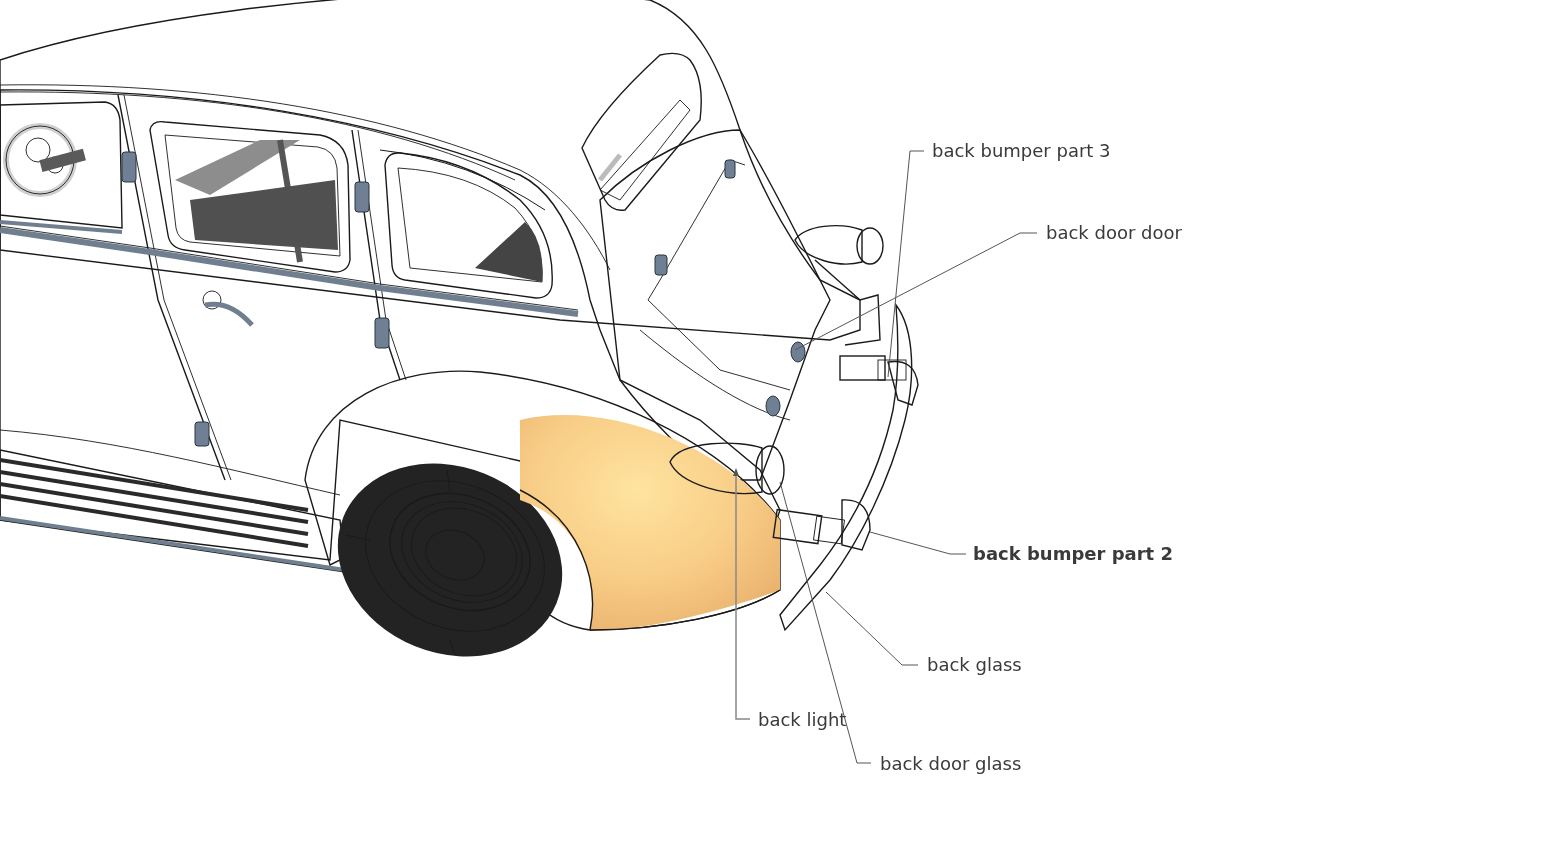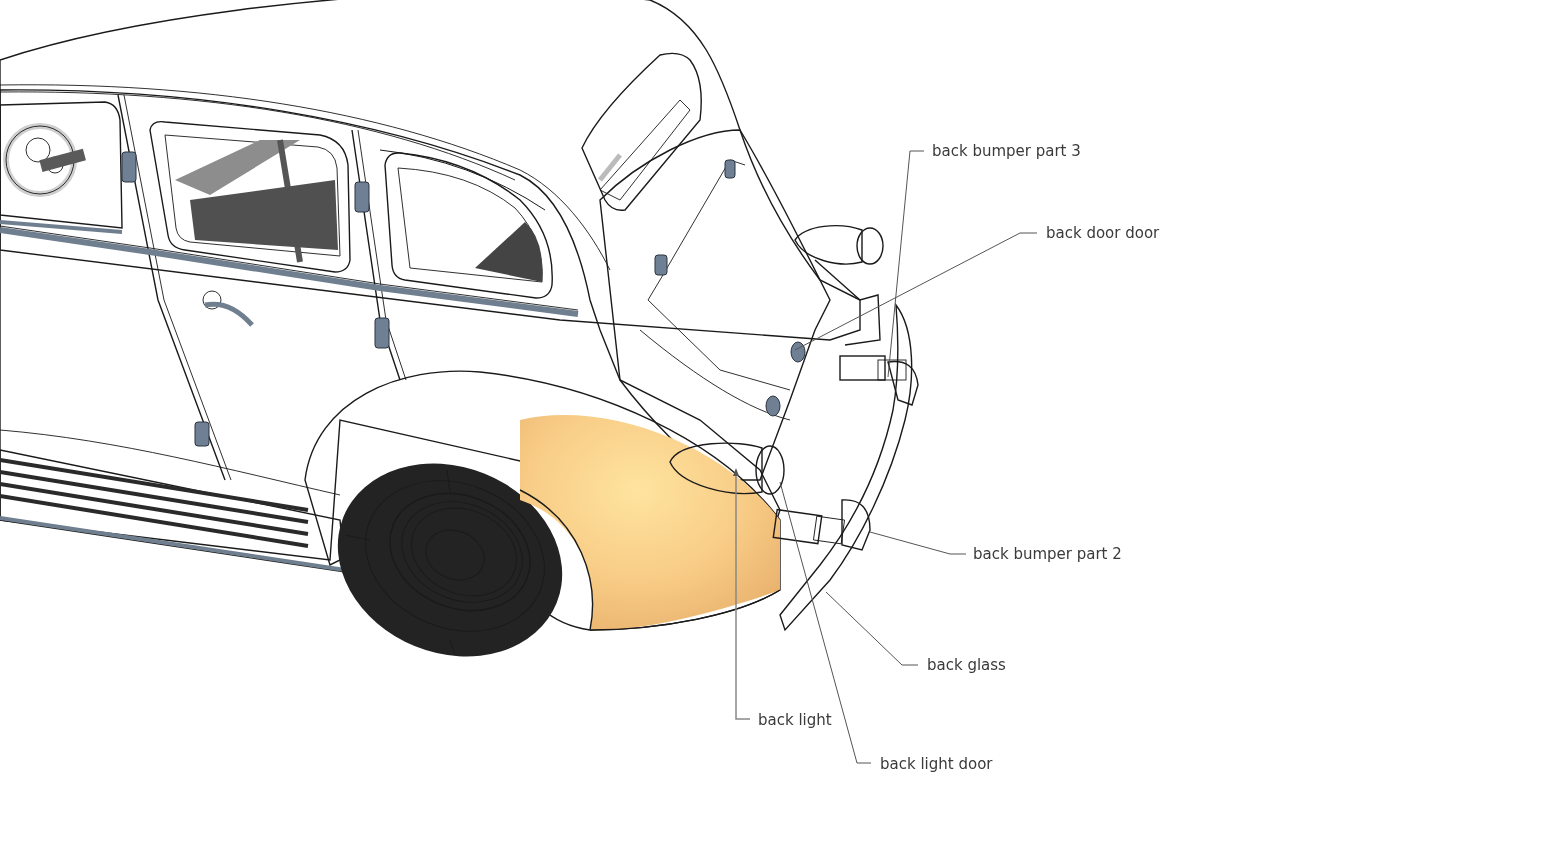--- a/index.html
+++ b/index.html
@@ -1,19 +1,19 @@
 <!DOCTYPE html>
 <html><head>
 <meta charset="utf-8">
 <style>
   html, body { margin:0; padding:0; background:#ffffff; }
   body { width:1560px; height:849px; overflow:hidden; position:relative; font-family:"DejaVu Sans", sans-serif; }
   #scene { position:absolute; left:0; top:0; width:1560px; height:849px; }
   .label {
-    position:absolute; font-family:"DejaVu Sans", sans-serif; font-size:15px;
+    position:absolute; font-family:"DejaVu Sans", sans-serif; font-size:18px;
     color:#3a3a3a; white-space:nowrap; line-height:18px;
   }
   .leader { stroke:#555; stroke-width:1; fill:none; }
   .leader-soft { stroke:#888; stroke-width:1.5; fill:none; }
   .edge { stroke:#1a1a1a; stroke-width:1.4; fill:none; }
   .thin { stroke:#1a1a1a; stroke-width:0.9; fill:none; }
 </style>
 </head>
 <body>
 
@@ -184,16 +184,16 @@
     <polyline class="leader" points="966,554 950,554 870,532"></polyline>
     <polyline class="leader" points="918,665 902,665 826,592"></polyline>
     <polyline class="leader-soft" points="750,719 736,719 736,470"></polyline>
     <polyline class="leader" points="871,763 857,763 780,482"></polyline>
     <path d="M736,468 l-3,8 h6 z" fill="#555"></path>
   </g>
 </svg>
 
 <div class="label" style="left:932px; top:142px;">back bumper part 3</div>
 <div class="label" style="left:1046px; top:224px;">back door door</div>
-<div class="label" style="left:973px; top:545px;">back bumper part 2</div>
+<div class="label" style="left:973px; top:545px;font-weight:bold;">back bumper part 2</div>
 <div class="label" style="left:927px; top:656px;">back glass</div>
 <div class="label" style="left:758px; top:711px;">back light</div>
-<div class="label" style="left:880px; top:755px;">back light door</div>
+<div class="label" style="left:880px; top:755px;">back door glass</div>
 
 </body></html>

